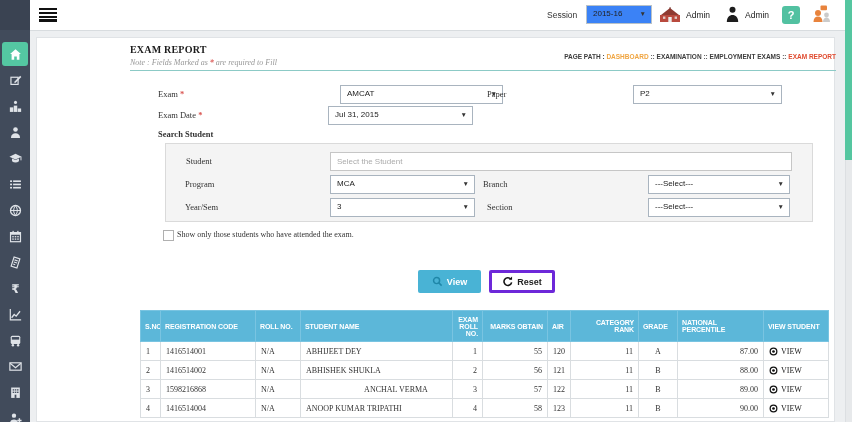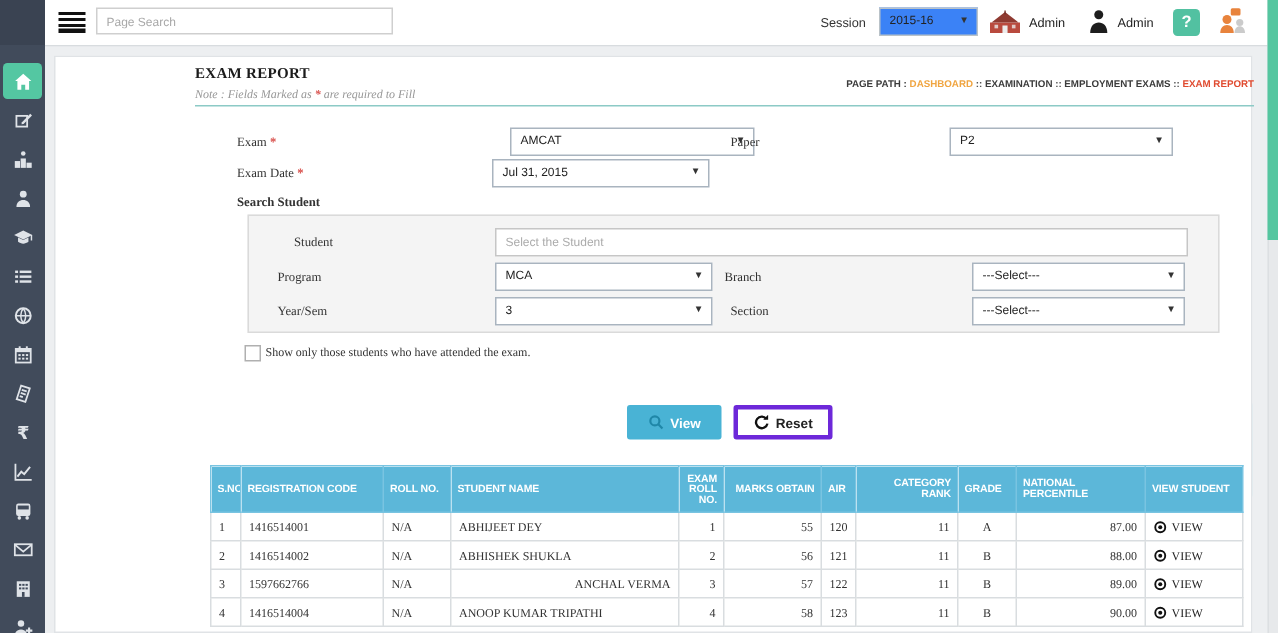--- a/index.html
+++ b/index.html
@@ -76,21 +76,20 @@
 <div id="root">
 
   <div class="abs topbar"></div>
   <div class="abs logo"></div>
   <div class="abs burger">
       <i></i>
       <i></i>
       <i></i>
       <i></i>
     </div>
-  <input class="abs pgsearch" placeholder="Page Search" style="">
   <span class="abs hlbl" style="left:547px;top:10px;">Session</span>
   <div class="abs sel light" style="left:586px;top:5px;width:66px;">
     <span class="sel-val">2015-16</span>
     <span class="sel-arr">▼</span>
   </div>
   <span class="abs" style="left:659px;top:7px;">
     <svg width="22" height="16" viewBox="0 0 22 16">
         <rect x="1" y="8" width="20" height="7" fill="#b94a3e"></rect>
         <path d="M11 1 20 8H2Z" fill="#8f3a31"></path>
         <rect x="9.3" y="10" width="3.4" height="5" fill="#ececec"></rect>
@@ -266,21 +265,21 @@
 
   <span class="abs lbl" style="left:158px;top:110px;"><span>Exam Date</span> <span class="req">*</span></span>
   <div class="abs sel" style="left:328px;top:106px;width:145px;">
     <span class="sel-val">Jul 31, 2015</span>
     <span class="sel-arr">▼</span>
   </div>
 
   <span class="abs lbl" style="left:158px;top:129px;font-weight:bold;">Search Student</span>
 
   <div class="abs panel"></div>
-  <span class="abs lbl" style="left:196px;top:156px;">Student</span>
+  <span class="abs lbl" style="left:186px;top:156px;">Student</span>
   <input class="abs stu-input" placeholder="Select the Student" style="">
   <span class="abs lbl" style="left:185px;top:179px;">Program</span>
   <div class="abs sel" style="left:330px;top:175px;width:145px;">
     <span class="sel-val">MCA</span>
     <span class="sel-arr">▼</span>
   </div>
   <span class="abs lbl" style="left:483px;top:179px;">Branch</span>
   <div class="abs sel" style="left:648px;top:175px;width:142px;">
     <span class="sel-val">---Select---</span>
     <span class="sel-arr">▼</span>
@@ -382,23 +381,23 @@
                 <svg width="9" height="9" viewBox="0 0 10 10">
                   <circle cx="5" cy="5" r="3.7" fill="none" stroke="#111" stroke-width="1.4"></circle>
                   <circle cx="5" cy="5" r="1.5" fill="#111"></circle>
                 </svg>
                 <span>VIEW</span>
               </span>
             </td>
           </tr>
           <tr>
             <td style="text-align: left;">3</td>
-            <td style="text-align: left;">1597662766</td>
+            <td style="text-align: left;">1598216868</td>
             <td style="text-align: left;">N/A</td>
-            <td style="text-align: right; padding-left: 44px;">ANCHAL VERMA</td>
+            <td style="text-align: center; padding-left: 44px;">ANCHAL VERMA</td>
             <td style="text-align: right;">3</td>
             <td style="text-align: right;">57</td>
             <td style="text-align: left;">122</td>
             <td style="text-align: right;">11</td>
             <td style="text-align: center;">B</td>
             <td style="text-align: right;">89.00</td>
             <td style="text-align: left;">
               <span class="viewlink">
                 <svg width="9" height="9" viewBox="0 0 10 10">
                   <circle cx="5" cy="5" r="3.7" fill="none" stroke="#111" stroke-width="1.4"></circle>

